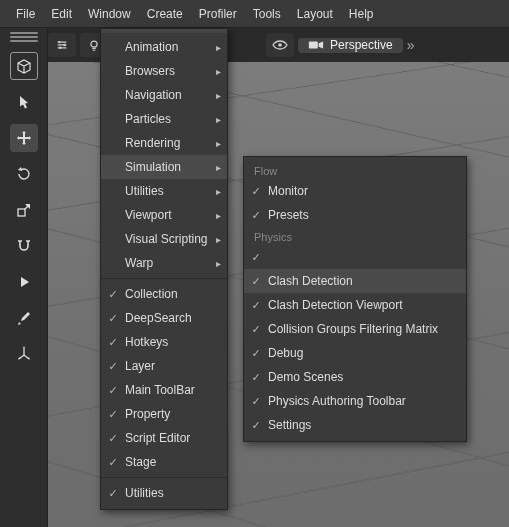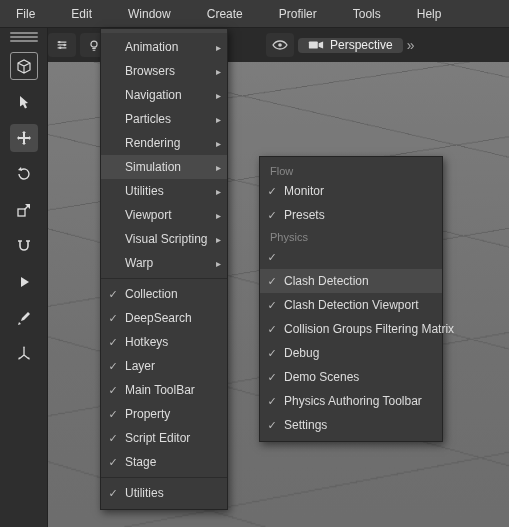--- a/index.html
+++ b/index.html
@@ -10,21 +10,20 @@
     font-size: 12px; color: #ccc;
     overflow: hidden; position: relative;
     user-select: none;
   }
 
   
   .menubar {
     height: 28px; background: #3a3a3a;
     display: flex; align-items: center; padding: 0 8px;
     border-bottom: 1px solid #222;
-    gap: 20px;
   }
   .menubar .item {
     padding: 4px 8px; color: #ddd; cursor: default;
   }
 
   
   .toolbar {
     height: 34px; display: flex; align-items: center;
     padding-left: 48px; gap: 4px;
     position: absolute; top: 28px; left: 0; right: 0;
@@ -108,20 +107,21 @@
 </head>
 <body>
 
 <div class="menubar">
     <div class="item">File</div>
     <div class="item">Edit</div>
     <div class="item">Window</div>
     <div class="item">Create</div>
     <div class="item">Profiler</div>
     <div class="item">Tools</div>
+    <div class="item">Layout</div>
     <div class="item">Help</div>
   </div>
 
 <div class="dock">
   <div class="dockhandle">
       <span></span>
       <span></span>
       <span></span>
     </div>
 <div class="dockbtn cube">
@@ -286,21 +286,21 @@
       <span class="check">✓</span>
       <span>Stage</span>
     </div>
     <div class="sep"></div>
     <div class="menuitem">
       <span class="check">✓</span>
       <span>Utilities</span>
     </div>
   </div>
 
-<div class="menu" id="menu-sim" style="left:259px; top:156px; width:184px;">
+<div class="menu" id="menu-sim" style="left:243px; top:156px; width:224px;">
 <div class="header">Flow</div>
     <div class="menuitem">
       <span class="check">✓</span>
       <span>Monitor</span>
     </div>
     <div class="menuitem">
       <span class="check">✓</span>
       <span>Presets</span>
     </div>
     <div class="header">Physics</div>

